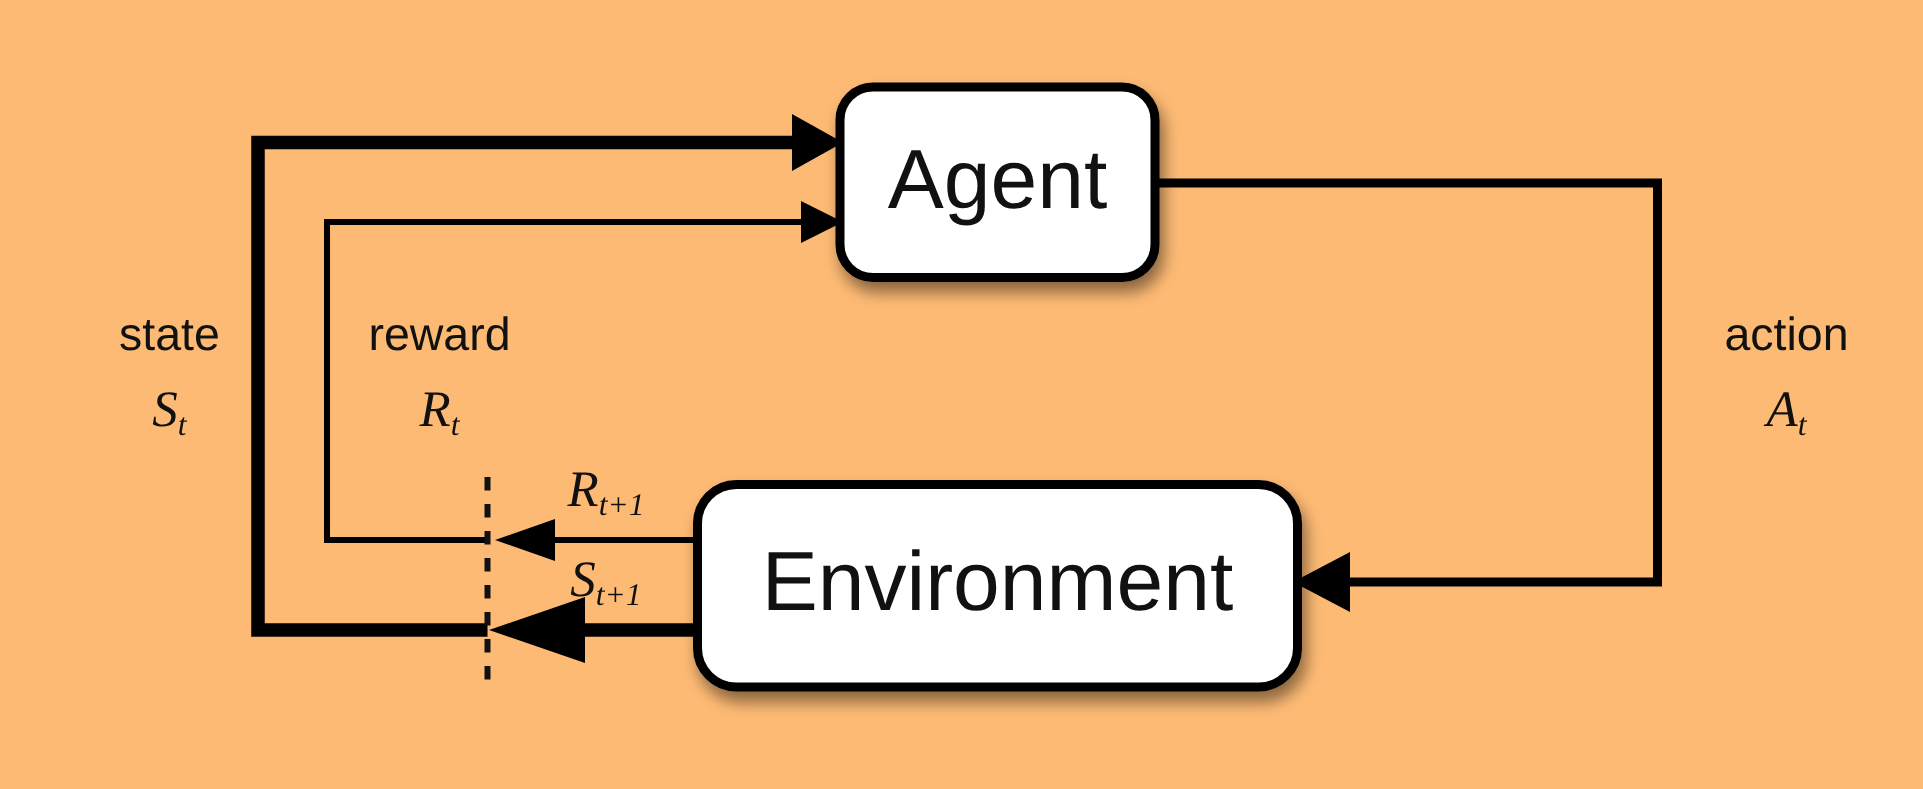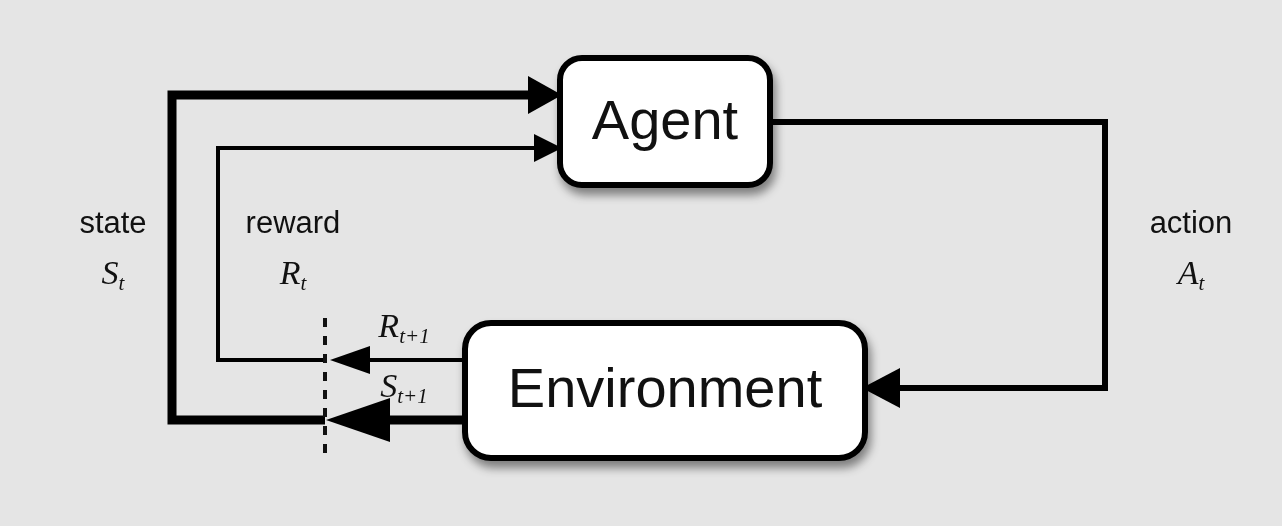--- a/index.html
+++ b/index.html
@@ -7,21 +7,21 @@
     padding: 0;
     background: #ffffff;
   }
   body {
     font-family: "Liberation Sans", sans-serif;
   }
   #diagram-root {
     position: relative;
     width: 1282px;
     height: 526px;
-    background: #e5e5e5;
+    background: #fdba74;
     overflow: hidden;
   }
   #rl-svg {
     position: absolute;
     left: 0;
     top: 0;
     width: 1282px;
     height: 526px;
   }
   .node-box {

